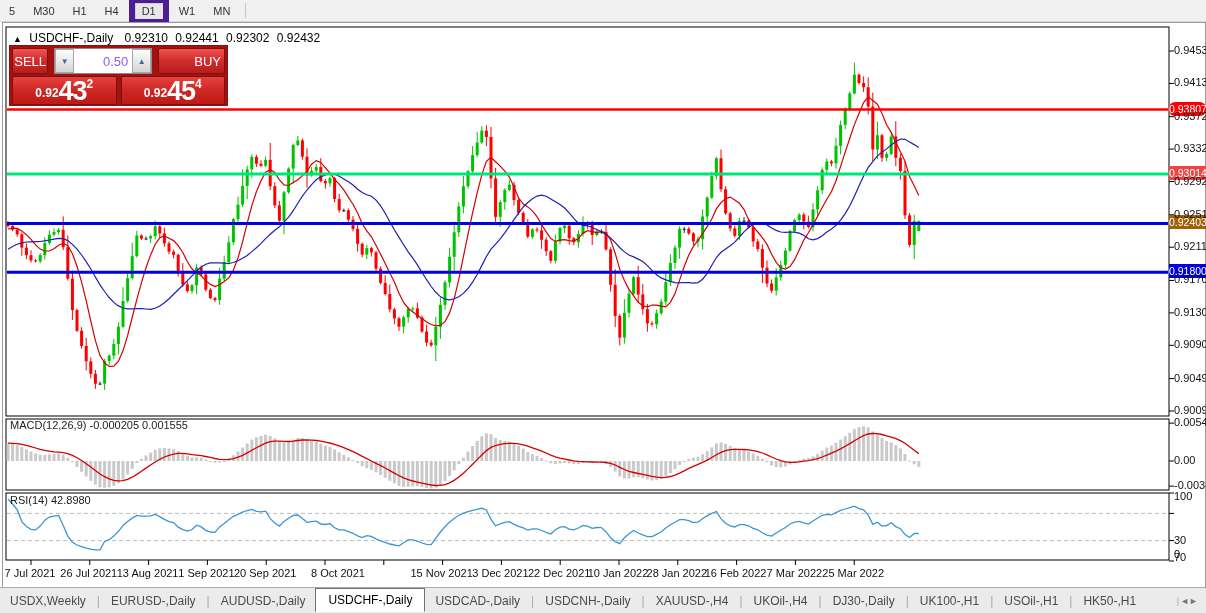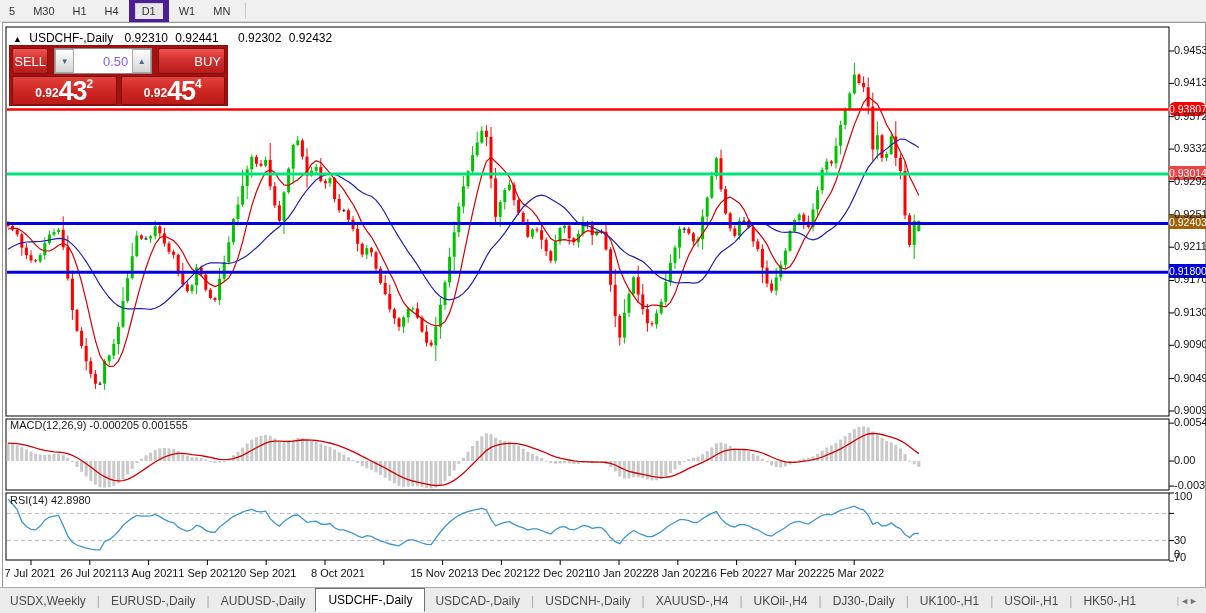--- a/index.html
+++ b/index.html
@@ -720,21 +720,21 @@
         <line x1="735.5999999999999" y1="559" x2="735.5999999999999" y2="564" stroke="#000" stroke-width="1"></line>
         <line x1="794.4" y1="559" x2="794.4" y2="564" stroke="#000" stroke-width="1"></line>
         <line x1="853.1999999999999" y1="559" x2="853.1999999999999" y2="564" stroke="#000" stroke-width="1"></line>
       </svg>
 
     <div class="symbol-header">
       <span class="tri">▲</span>
       <span>USDCHF-,Daily</span>
       <span style="margin-left:8px;">0.92310</span>
       <span style="margin-left:4px;">0.92441</span>
-      <span style="margin-left:16px;">0.92302</span>
+      <span style="margin-left:4px;">0.92302</span>
       <span style="margin-left:4px;">0.92432</span>
     </div>
 
     <div class="trade-panel">
       <div class="tp-row1">
         <div class="btn-red sell-btn">SELL</div>
         <div class="vol-group">
           <div class="spin">▼</div>
           <input class="vol-input" value="0.50" style="">
           <div class="spin">▲</div>

